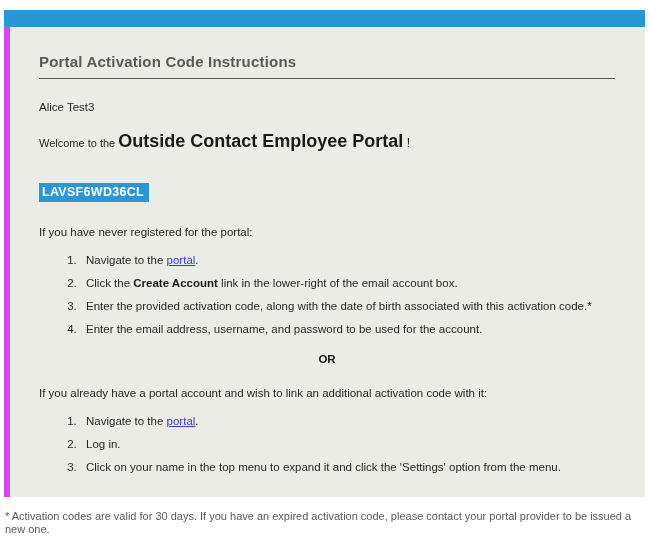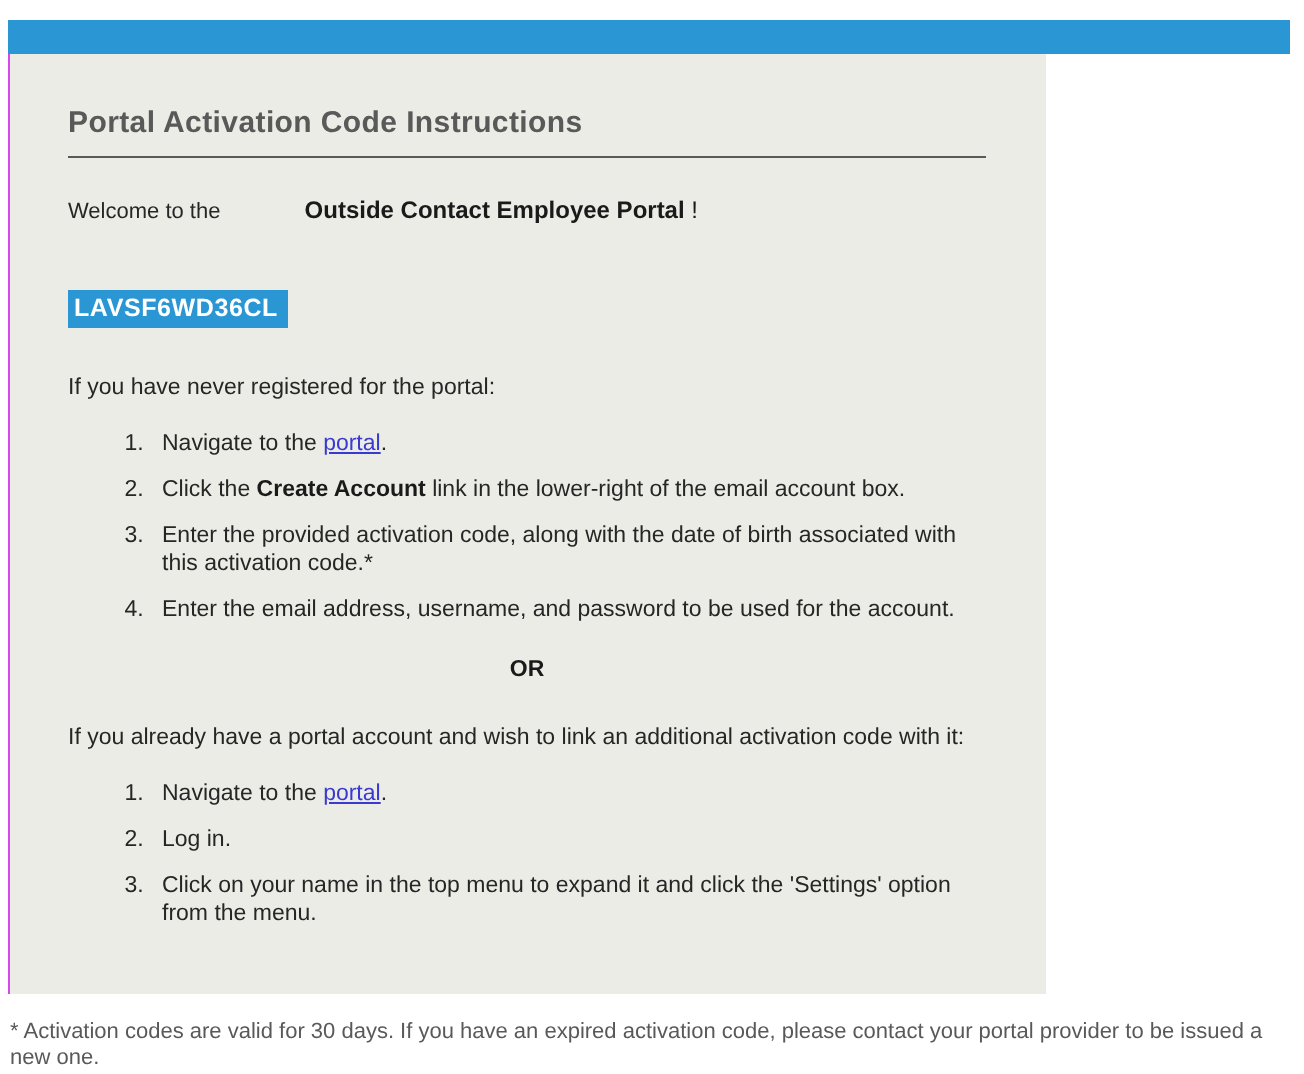--- a/index.html
+++ b/index.html
@@ -5,42 +5,42 @@
   * { margin: 0; padding: 0; box-sizing: border-box; }
   html, body { width: 652px; height: 537px; background: #ffffff; font-family: "Liberation Sans", sans-serif; }
   .page { position: relative; width: 652px; height: 537px; background: #ffffff; overflow: hidden; }
 
   .topbar {
     position: absolute; left: 4px; top: 10px; width: 641px; height: 17px;
     background: #2b96d4;
   }
 
   .content-box {
-    position: absolute; left: 4px; top: 27px; width: 519px; height: 470px;
+    position: absolute; left: 4px; top: 27px; width: 641px; height: 470px;
     background: #ececе6;
     background-color: #ececе6; 
     background-color: #ececE6;
-    border-left: 1px solid #d946ef;
+    border-left: 6px solid #d946ef;
     overflow: hidden;
   }
   .content-inner { padding: 25px 30px 0 29px; }
 
   .doc-title {
     font-size: 15px; font-weight: bold; color: #595959; letter-spacing: 0.2px;
     line-height: 20px;
   }
   .title-rule {
     border: none; border-top: 1px solid #595959; margin-top: 6px;
   }
 
   .line { font-size: 11.5px; color: #262626; line-height: 14px; }
   .recipient { margin-top: 21px; }
   .welcome { margin-top: 17px; }
   .welcome .small { font-size: 11px; color: #262626; }
-  .welcome .portal-name { font-size: 12px; font-weight: bold; color: #1a1a1a; margin-left: 39px; }
+  .welcome .portal-name { font-size: 18px; font-weight: bold; color: #1a1a1a; }
   .welcome .bang { font-size: 12px; color: #1a1a1a; }
   .intro { margin-top: 19px; }
 
   .activation-code {
     display: inline-block; margin-top: 31px;
     background: #2b96d4; color: #ffffff;
     font-size: 12.5px; font-weight: bold; letter-spacing: 0.3px;
     padding: 2px 5px 3px 3px;
   }
 
@@ -71,20 +71,21 @@
 <div class="page">
 
   <div class="topbar"></div>
 
   <div class="content-box">
     <div class="content-inner">
 
       <h1 class="doc-title">Portal Activation Code Instructions</h1>
       <hr class="title-rule">
 
+      <p class="line recipient">Alice Test3</p>
 
       <p class="welcome"><span class="small">Welcome to the </span><span class="portal-name">Outside Contact Employee Portal</span><span class="bang"> !</span></p>
 
 
       <span class="activation-code">LAVSF6WD36CL</span>
 
       <p class="line section-heading">If you have never registered for the portal:</p>
 
       <ol class="steps">
           <li><span>Navigate to the </span><a href="#" class="link">portal</a><span>.</span></li>

